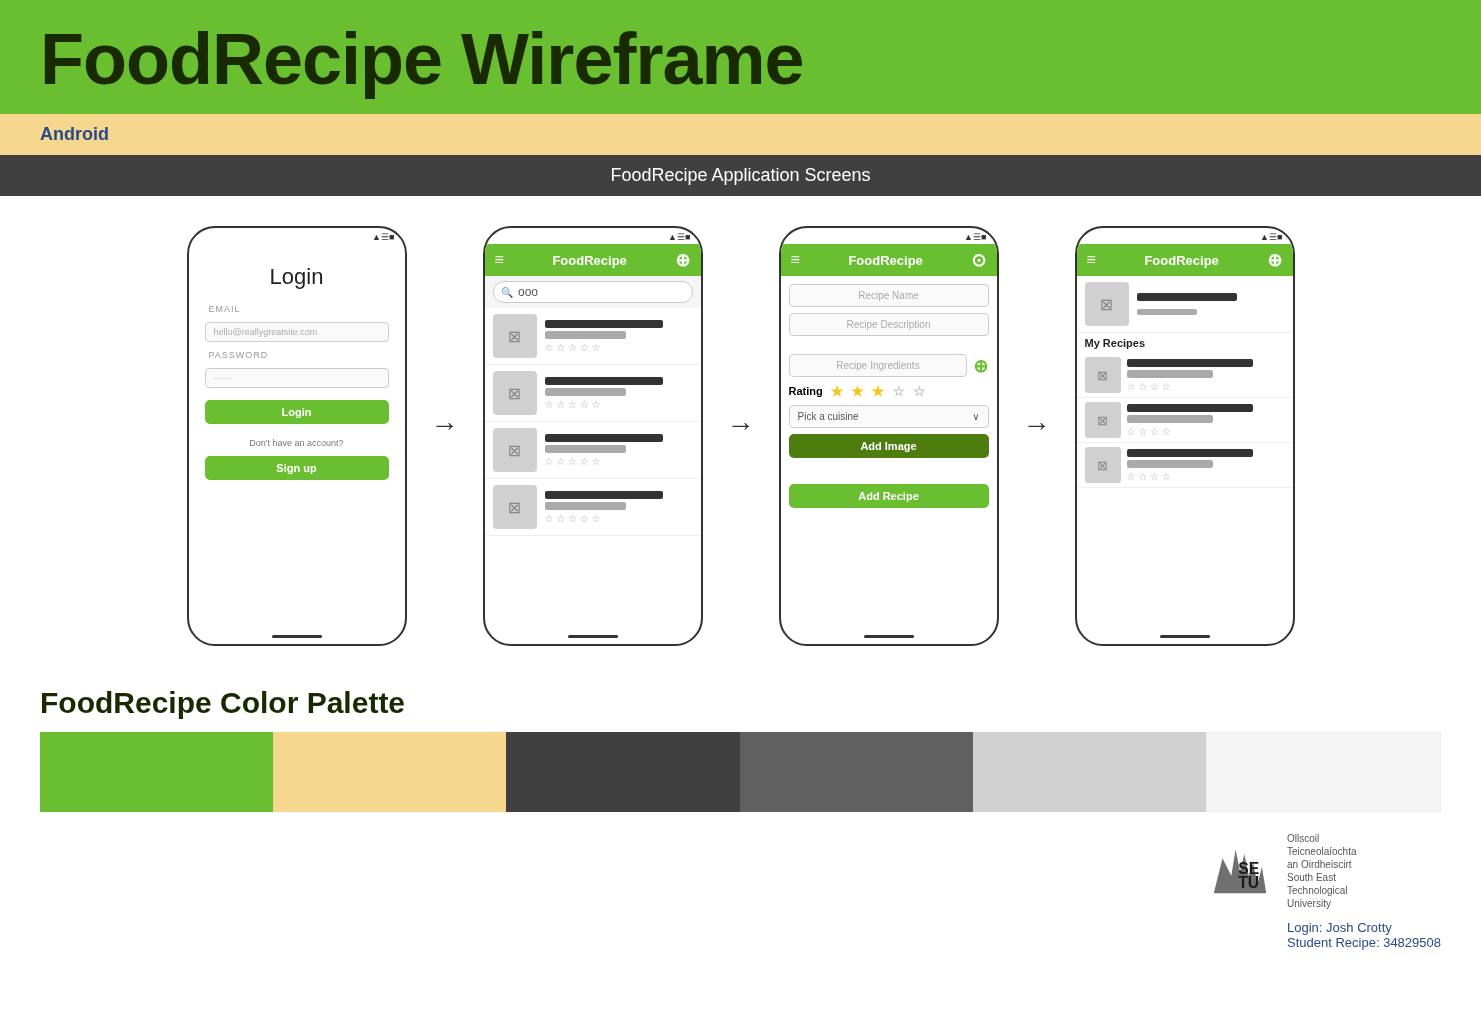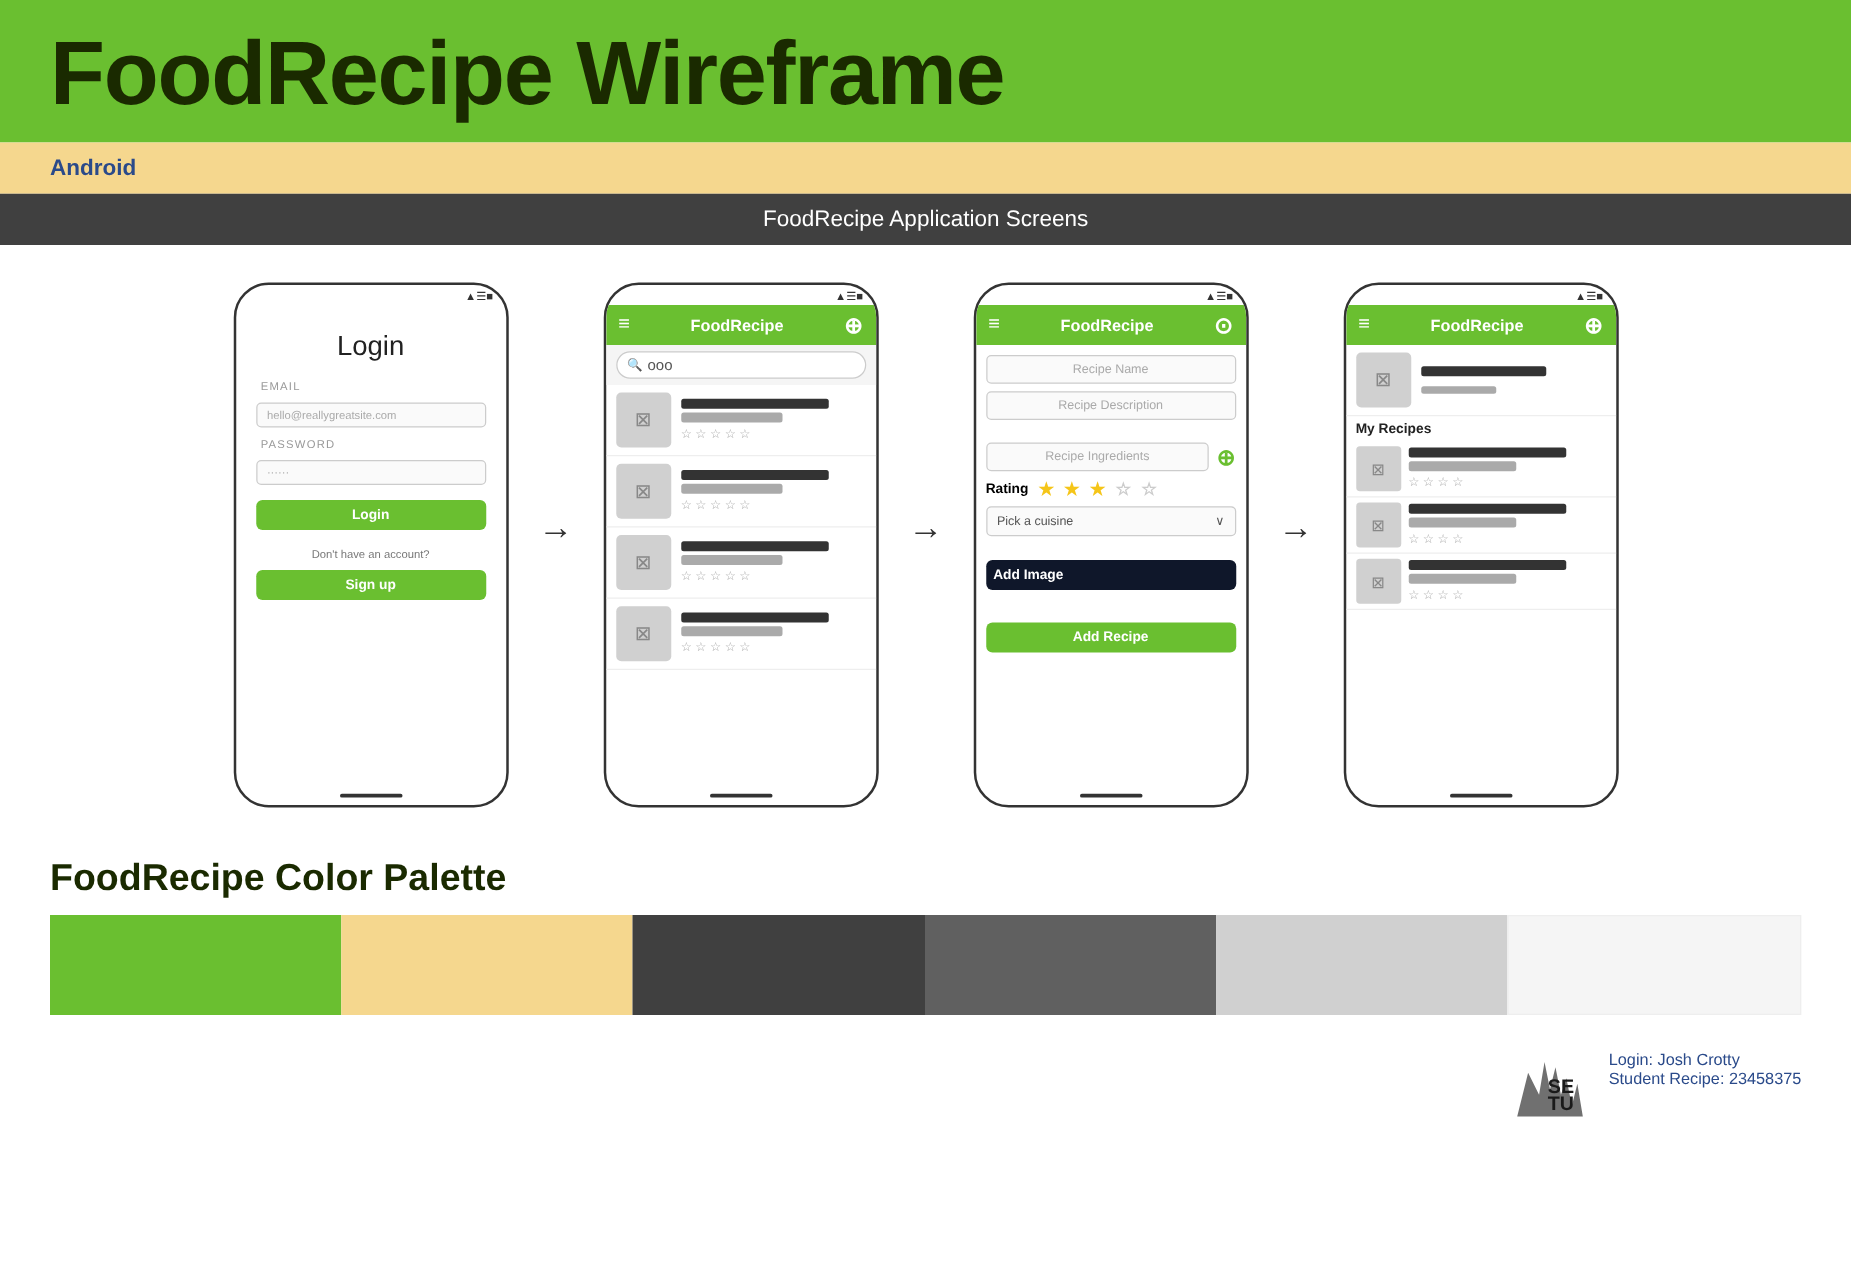--- a/index.html
+++ b/index.html
@@ -294,29 +294,28 @@
       border-radius: 4px;
       padding: 5px 8px;
       font-size: 10px;
       color: #555;
       background: #fafafa;
       display: flex;
       align-items: center;
       justify-content: space-between;
     }
     .add-image-btn {
-      background: #0f172a;
+      background: #4d7c0f;
       color: #fff;
       border: none;
       border-radius: 5px;
       padding: 6px;
       font-size: 11px;
       font-weight: bold;
-      text-align: left;
-      margin-top: 13px;
+      text-align: center;
     }
     .add-recipe-btn {
       background: #6abf30;
       color: #fff;
       border: none;
       border-radius: 5px;
       padding: 6px;
       font-size: 11px;
       font-weight: bold;
       text-align: center;
@@ -618,23 +617,31 @@
     <svg class="setu-logo" viewBox="0 0 80 80" xmlns="http://www.w3.org/2000/svg">
       <rect width="80" height="80" fill="white"></rect>
 
       <g fill="#333">
         <path d="M10,70 L20,30 L30,50 L35,20 L40,45 L45,25 L50,50 L55,35 L60,60 L65,40 L70,70 Z" opacity="0.7"></path>
       </g>
       <text x="38" y="48" font-size="18" font-weight="900" fill="#1a1a1a" font-family="Arial">SE</text>
       <text x="38" y="64" font-size="18" font-weight="900" fill="#1a1a1a" font-family="Arial">TU</text>
     </svg>
     <div class="footer-text-block">
+      <div style="font-size:10px;color:#555;line-height:1.3;">
+        <div>Ollscoil</div>
+        <div>Teicneolaíochta</div>
+        <div>an Oirdheiscirt</div>
+        <div>South East</div>
+        <div>Technological</div>
+        <div>University</div>
+      </div>
       <div style="margin-top:8px;">
         <div class="footer-name">
           <span>Login:</span> <span>Josh Crotty</span>
         </div>
         <div class="footer-student">
-          <span>Student Recipe:</span> <span>23458375</span>
+          <span>Student Recipe:</span> <span>34829508</span>
         </div>
       </div>
     </div>
   </div>
 </div>
 
 </body></html>

